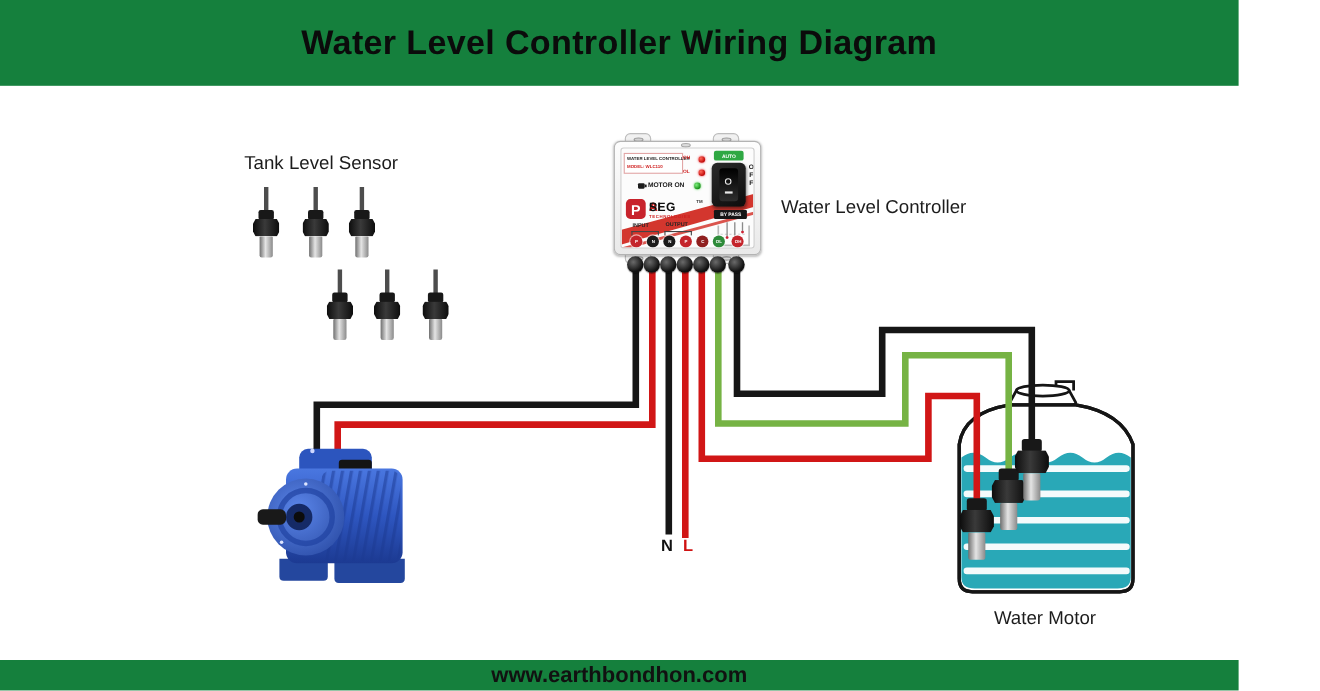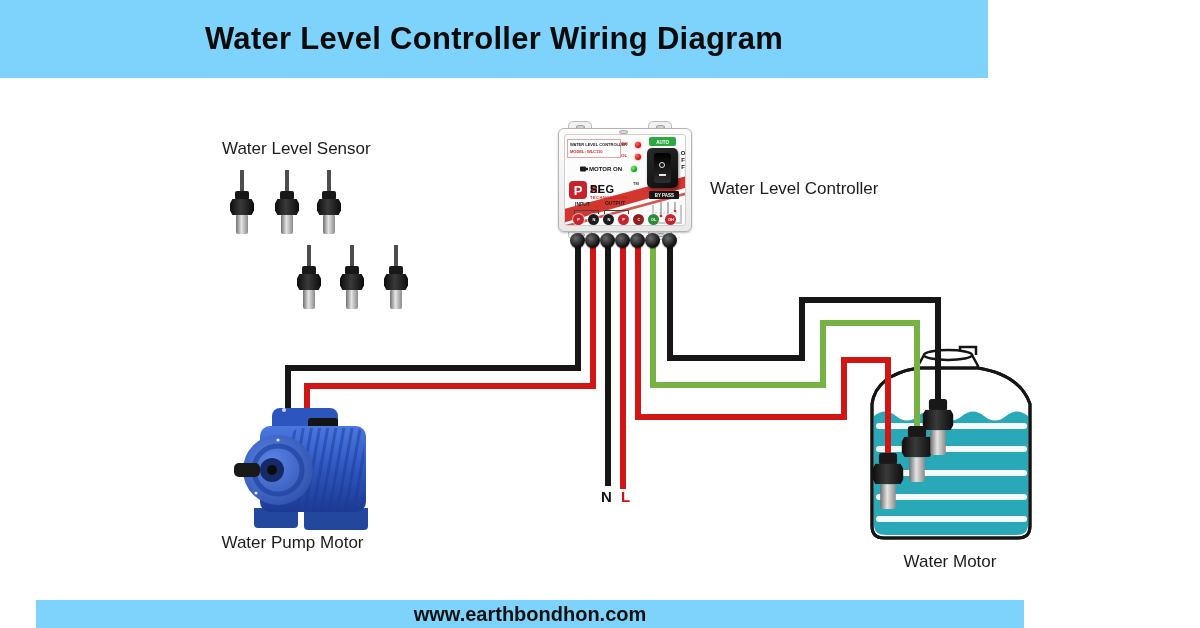--- a/index.html
+++ b/index.html
@@ -1,24 +1,24 @@
 <!DOCTYPE html>
 <html><head>
 <meta charset="utf-8">
 <style>
   html,body{margin:0;padding:0;background:#fff;}
   #page{position:relative;width:1200px;height:628px;overflow:hidden;background:#ffffff;
         font-family:"Liberation Sans",sans-serif;}
   .abs{position:absolute;}
 
   
-  .banner{position:absolute;left:0;width:988px;background:#7dd3fc;display:flex;
+  .banner{position:absolute;left:0;width:1126px;background:#15803d;display:flex;
           align-items:center;justify-content:center;}
   #top-banner{top:0;height:78px;}
-  #bottom-banner{top:600px;height:28px;margin-left:36px;}
+  #bottom-banner{top:600px;height:28px;}
   #page-title{font-size:31px;font-weight:bold;color:#0b0b0b;letter-spacing:.3px;}
   #site-url{font-size:20px;font-weight:bold;color:#111;}
 
   
   .fig-label{position:absolute;font-size:17px;color:#1c1c1c;white-space:nowrap;}
   .nl{position:absolute;font-size:15px;font-weight:bold;}
 
   
   .sensor{position:absolute;width:26px;height:64px;}
   .sensor>div{position:absolute;}
@@ -130,21 +130,21 @@
   <svg class="abs" style="left:0;top:0" width="1200" height="628" viewBox="0 0 1200 628" id="wire-layer">
       <polyline points="578,242 578,368 288,368 288,418" fill="none" stroke="#161616" stroke-width="6"></polyline>
       <polyline points="593,242 593,386 307,386 307,416" fill="none" stroke="#d11616" stroke-width="6"></polyline>
       <polyline points="608,242 608,486" fill="none" stroke="#161616" stroke-width="6"></polyline>
       <polyline points="623,242 623,489" fill="none" stroke="#d11616" stroke-width="6"></polyline>
       <polyline points="638,242 638,417 844,417 844,360 888,360 888,459" fill="none" stroke="#d11616" stroke-width="6"></polyline>
       <polyline points="653,242 653,385 823,385 823,323 917,323 917,432" fill="none" stroke="#76b344" stroke-width="6"></polyline>
       <polyline points="670,242 670,358 802,358 802,300 938,300 938,404" fill="none" stroke="#161616" stroke-width="6"></polyline>
     </svg>
 
-  <div class="fig-label" style="left:222px;top:139px">Water Level Sensor</div>
+  <div class="fig-label" style="left:222px;top:139px">Tank Level Sensor</div>
   <div class="sensor" style="left:229px;top:170px">
     <div class="s-rod"></div>
       <div class="s-cap"></div>
       <div class="s-hex"></div>
       <div class="s-tube"></div>
   </div>
   <div class="sensor" style="left:274px;top:170px">
     <div class="s-rod"></div>
       <div class="s-cap"></div>
       <div class="s-hex"></div>
@@ -320,21 +320,20 @@
     <rect x="58" y="30" width="72" height="82" rx="8" fill="url(#fins)"></rect>
     <circle cx="44" cy="72" r="35" fill="url(#fg)"></circle>
     <circle cx="44" cy="72" r="24" fill="none" stroke="#1d3f9e" stroke-width="5" opacity=".65"></circle>
     <circle cx="38" cy="72" r="12" fill="#152a66"></circle>
     <rect x="0" y="65" width="26" height="14" rx="5" fill="#191919"></rect>
     <circle cx="38" cy="72" r="5" fill="#0c0c0c"></circle>
     <circle cx="44" cy="42" r="1.6" fill="#dfe6ff"></circle>
     <circle cx="22" cy="95" r="1.6" fill="#dfe6ff"></circle>
     <circle cx="50" cy="12" r="2" fill="#cfd8ff"></circle>
   </svg>
-  <div class="fig-label" style="left:210px;top:533px;width:165px;text-align:center">Water Pump Motor</div>
 
   <div class="sensor nr" style="left:875px;top:453px">
     <div class="s-cap"></div>
       <div class="s-hex"></div>
       <div class="s-tube"></div>
   </div>
   <div class="sensor nr" style="left:904px;top:426px">
     <div class="s-cap"></div>
       <div class="s-hex"></div>
       <div class="s-tube"></div>

